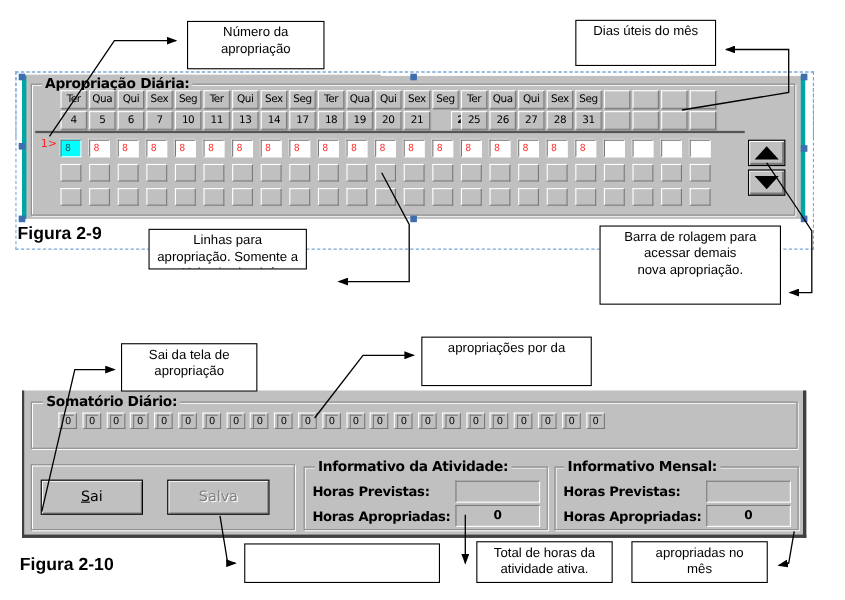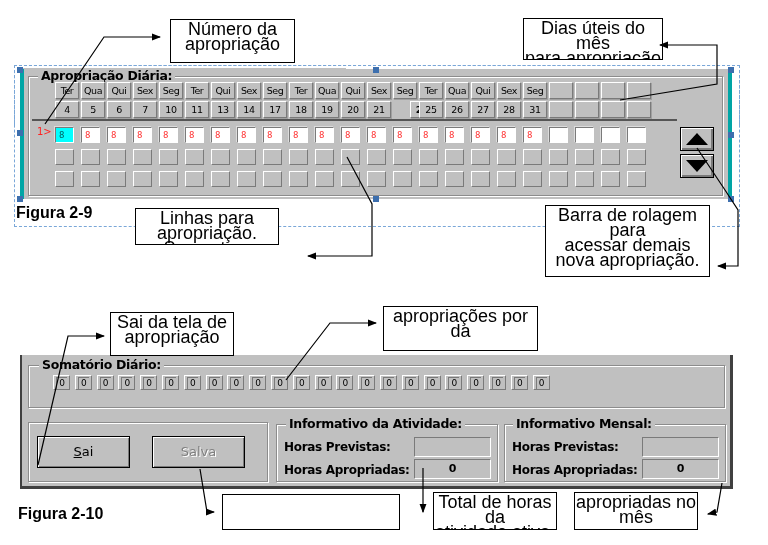--- a/index.html
+++ b/index.html
@@ -1,17 +1,17 @@
 <!DOCTYPE html>
 <html><head>
 <meta charset="utf-8">
 <style>
   body { margin:0; width:768px; height:545px; background:#fff; position:relative; overflow:hidden; font-family:"Liberation Sans", sans-serif; }
   .abs { position:absolute; }
-  .callout { position:absolute; background:#fff; border:1px solid #000; font-size:18px; line-height:15px; text-align:center; color:#000; overflow:hidden; box-sizing:border-box; padding-top:2px; }
+  .callout { position:absolute; background:#fff; border:1px solid #000; font-size:12px; line-height:15px; text-align:center; color:#000; overflow:hidden; box-sizing:border-box; padding-top:2px; }
   .selection { position:absolute; border:1px dashed #7aa7d8; }
   .handle { position:absolute; width:6px; height:6px; background:#3d6fae; }
   .panel { position:absolute; background:#c0c0c0; box-sizing:border-box; }
   .groupbox { position:absolute; border:1px solid #8c8c8c; box-shadow: 1px 1px 0 #fff inset, 1px 1px 0 #fff; box-sizing:border-box; }
   .legend { position:absolute; background:#c0c0c0; font-weight:bold; font-size:12.5px; padding:0 3px; color:#000; font-family:"DejaVu Sans", sans-serif; letter-spacing:-0.3px; }
   .hcell { position:absolute; width:20px; height:17px; background:#c0c0c0; box-sizing:border-box;
            border-top:1px solid #fff; border-left:1px solid #fff; border-right:1px solid #7a7a7a; border-bottom:1px solid #7a7a7a;
            box-shadow: 1px 1px 0 #a0a0a0; font-size:9.5px; text-align:center; line-height:15px; color:#000; font-family:"DejaVu Sans", sans-serif; letter-spacing:-0.4px; }
   .icell { position:absolute; width:17px; height:16px; box-sizing:border-box;
            border-top:1px solid #7a7a7a; border-left:1px solid #7a7a7a; border-right:1px solid #fff; border-bottom:1px solid #fff;
@@ -191,23 +191,22 @@
 <div class="handle" style="left:728px;top:67px"></div>
 <div class="handle" style="left:728px;top:132px"></div>
 <div class="handle" style="left:728px;top:196px"></div>
 
 <div class="fig" style="left:16px;top:204px;">Figura 2-9</div>
 
 <div class="callout" style="left:170px;top:19px;width:125px;height:44px;">
   <div>Número da</div>
   <div>apropriação</div>
 </div>
-<div class="callout" style="left:523px;top:18px;width:140px;height:42px;">
+<div class="callout" style="left:523px;top:18px;width:128px;height:42px;">
   <div>Dias úteis do mês</div>
-  <div>para apropriação</div>
 </div>
 <div class="callout" style="left:135px;top:208px;width:144px;height:37px;">
   <div>Linhas para</div>
   <div>apropriação. Somente a</div>
   <div>1ª (mais clara) é</div>
 
 </div>
 <div class="callout" style="left:545px;top:205px;width:165px;height:72px;">
   <div>Barra de rolagem para</div>
   <div>acessar demais</div>

